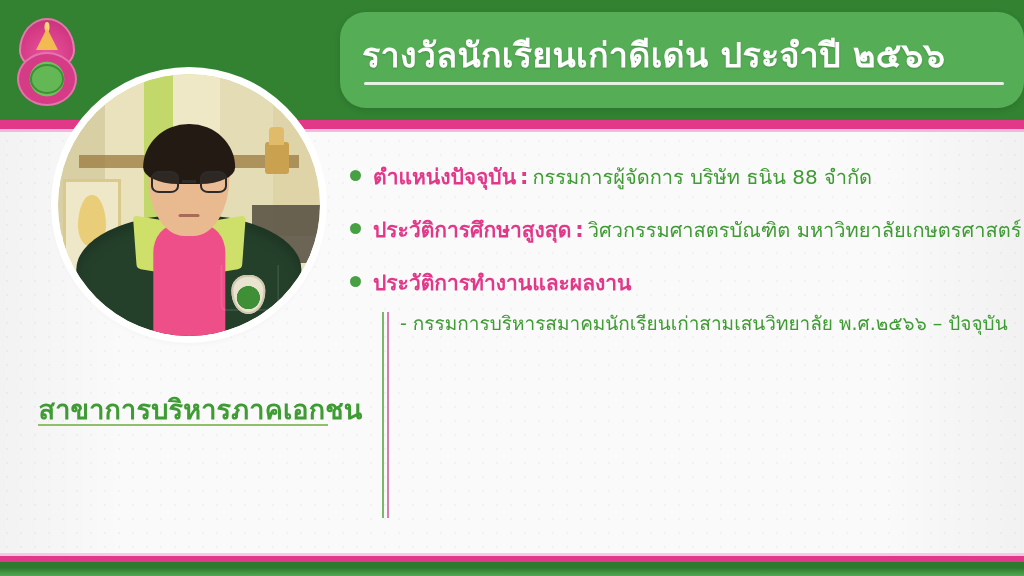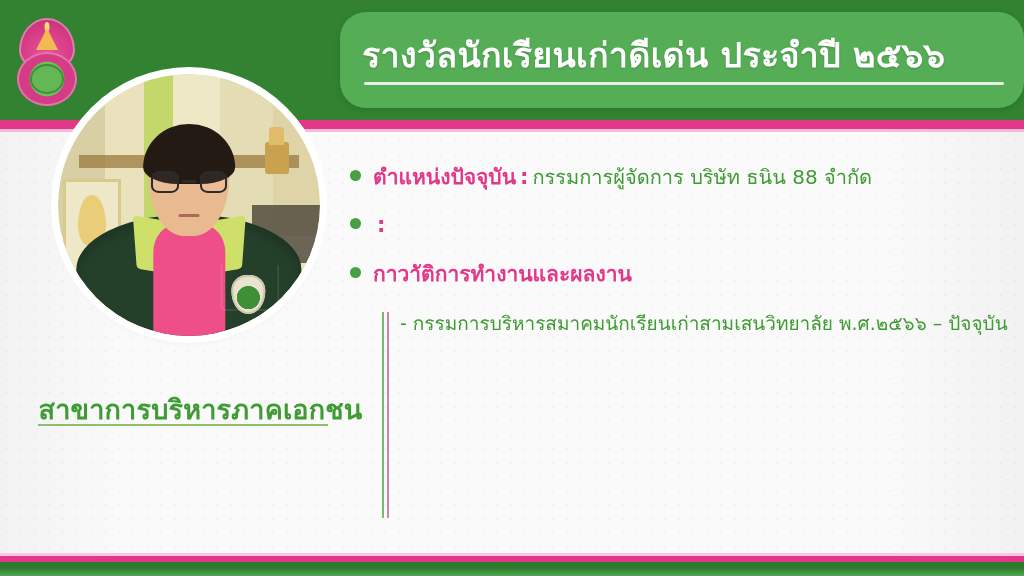--- a/index.html
+++ b/index.html
@@ -304,26 +304,28 @@
 
     <div class="bullet-row">
       <span class="dot"></span>
       <span class="b-label">ตำแหน่งปัจจุบัน</span>
       <span class="b-sep">:</span>
       <span class="b-value">กรรมการผู้จัดการ บริษัท ธนิน 88 จำกัด</span>
     </div>
 
     <div class="bullet-row">
       <span class="dot"></span>
+      <span class="b-label">ประวัติการศึกษาสูงสุด</span>
       <span class="b-sep">:</span>
+      <span class="b-value">วิศวกรรมศาสตรบัณฑิต มหาวิทยาลัยเกษตรศาสตร์</span>
     </div>
 
     <div class="bullet-row">
       <span class="dot"></span>
-      <span class="b-label">กาวาัติการทำงานและผลงาน</span>
+      <span class="b-label">ประวัติการทำงานและผลงาน</span>
     </div>
   </div>
 
   <div class="sub-wrap">
     <div class="sub-line-green"></div>
     <div class="sub-line-pink"></div>
     <div class="sub-items">
       <div class="sub-item">
         <span class="dash">-</span><span>กรรมการบริหารสมาคมนักเรียนเก่าสามเสนวิทยาลัย พ.ศ.๒๕๖๖ – ปัจจุบัน</span>
       </div>

